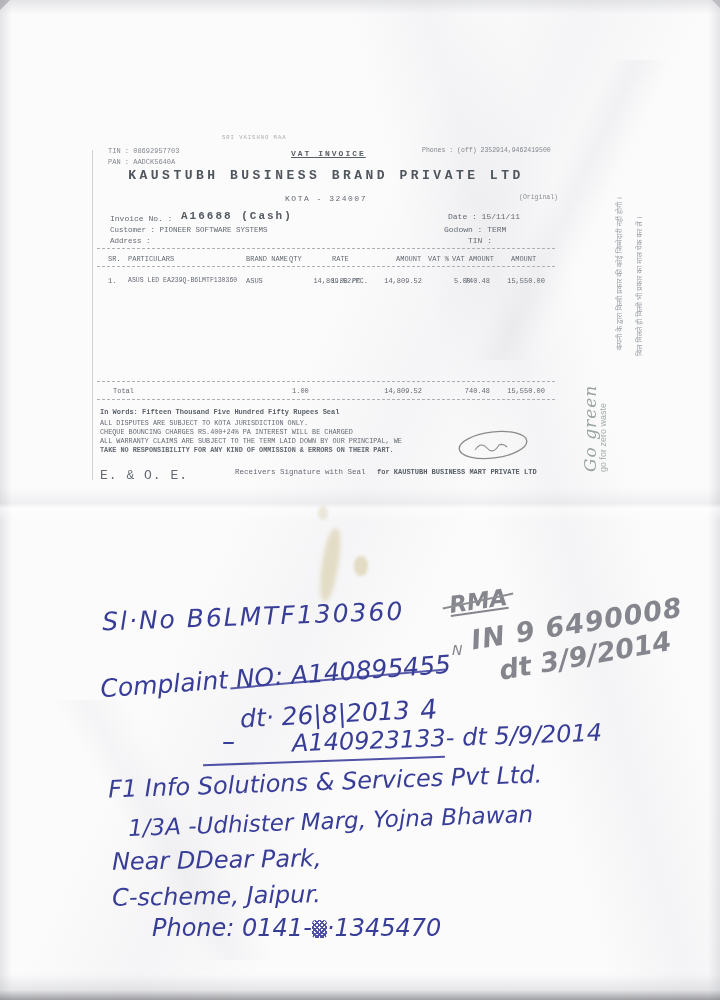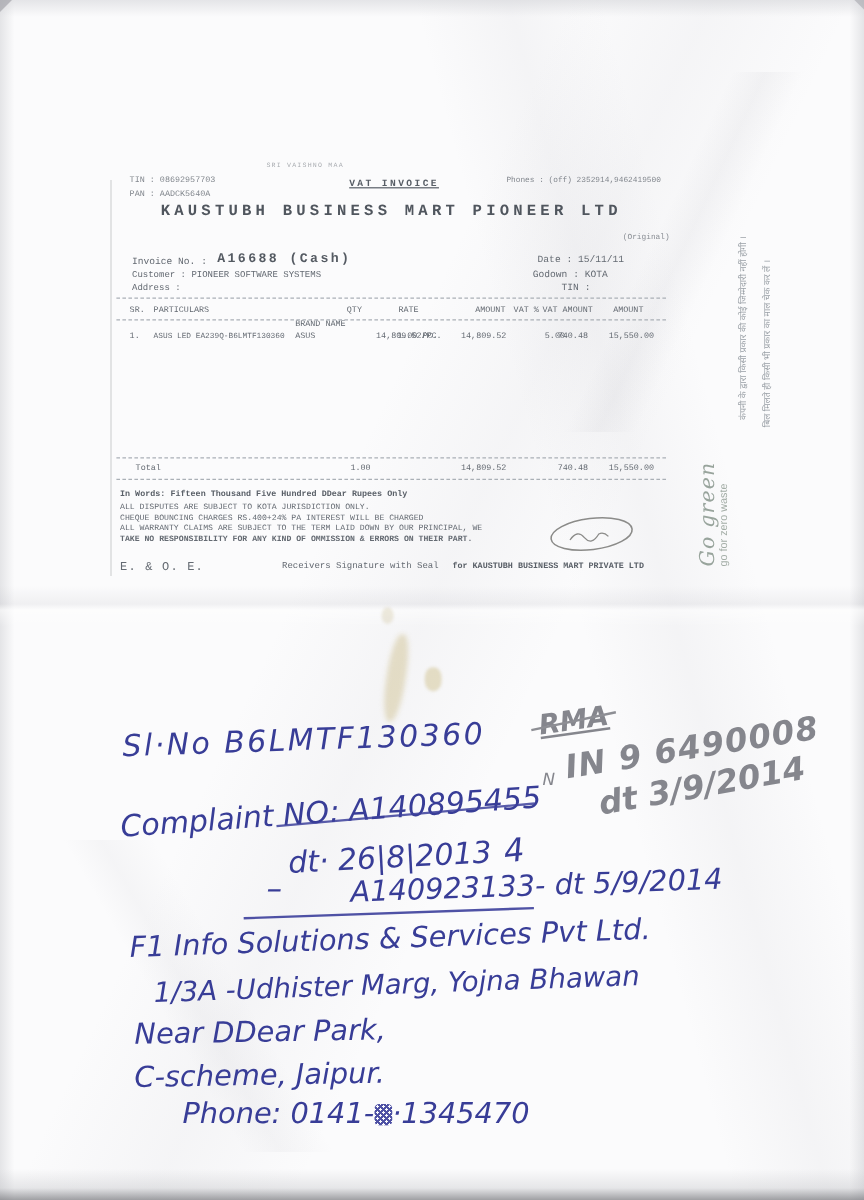--- a/index.html
+++ b/index.html
@@ -43,36 +43,37 @@
   <div class="abs stain3"></div>
   <div class="abs vline"></div>
 
   <div class="abs mono" style="left:222px;top:134px;font-size:5.5px;opacity:.55;letter-spacing:1px;">SRI VAISHNO MAA</div>
 
   <div class="abs mono" style="left:108px;top:147px;font-size:7px;opacity:.8;">TIN : 08692957703</div>
   <div class="abs mono" style="left:291px;top:149px;font-size:8px;font-weight:bold;letter-spacing:2px;text-decoration:underline;color:#585e66;">VAT INVOICE</div>
   <div class="abs mono" style="left:422px;top:147px;font-size:6.5px;opacity:.8;">Phones : (off) 2352914,9462419500</div>
   <div class="abs mono" style="left:108px;top:158px;font-size:7px;opacity:.8;">PAN : AADCK5640A</div>
 
-  <div class="abs mono" style="left:97px;top:168px;width:458px;text-align:center;font-size:13px;font-weight:bold;letter-spacing:3.5px;color:#50565e;">KAUSTUBH BUSINESS MART PIONEER LTD</div>
+  <div class="abs mono" style="left:97px;top:168px;width:458px;text-align:center;font-size:13px;font-weight:bold;letter-spacing:3.5px;color:#50565e;">KAUSTUBH BUSINESS BRAND PRIVATE LTD</div>
+  <div class="abs mono" style="left:97px;top:194px;width:458px;text-align:center;font-size:8px;letter-spacing:1.5px;">KOTA - 324007</div>
   <div class="abs mono" style="left:519px;top:194px;font-size:6.5px;opacity:.75;">(Original)</div>
 
   <div class="abs mono" style="left:110px;top:214px;font-size:8px;">Invoice No. :</div>
   <div class="abs mono" style="left:181px;top:210px;font-size:11px;font-weight:bold;letter-spacing:2px;color:#545a62;">A16688 (Cash)</div>
   <div class="abs mono" style="left:448px;top:212px;font-size:8px;">Date : 15/11/11</div>
   <div class="abs mono" style="left:110px;top:226px;font-size:7.5px;">Customer  : PIONEER SOFTWARE SYSTEMS</div>
-  <div class="abs mono" style="left:444px;top:225px;font-size:8px;">Godown : KOTA</div>
+  <div class="abs mono" style="left:444px;top:225px;font-size:8px;">Godown : TERM</div>
   <div class="abs mono" style="left:110px;top:237px;font-size:7.5px;">Address   :</div>
   <div class="abs mono" style="left:468px;top:236px;font-size:8px;">TIN :</div>
 
   <div class="abs dash" style="left:97px;top:248px;width:458px;"></div>
 
   <div class="abs mono" style="left:108px;top:255px;font-size:7px;">SR.</div>
   <div class="abs mono" style="left:128px;top:255px;font-size:7px;">PARTICULARS</div>
-  <div class="abs mono" style="left:246px;top:267px;font-size:7px;">BRAND NAME</div>
+  <div class="abs mono" style="left:246px;top:255px;font-size:7px;">BRAND NAME</div>
   <div class="abs mono" style="left:289px;top:255px;font-size:7px;">QTY</div>
   <div class="abs mono" style="left:332px;top:255px;font-size:7px;">RATE</div>
   <div class="abs mono" style="left:396px;top:255px;font-size:7px;">AMOUNT</div>
   <div class="abs mono" style="left:428px;top:255px;font-size:7px;">VAT %</div>
   <div class="abs mono" style="left:452px;top:255px;font-size:7px;">VAT AMOUNT</div>
   <div class="abs mono" style="left:511px;top:255px;font-size:7px;">AMOUNT</div>
 
   <div class="abs dash" style="left:97px;top:266px;width:458px;"></div>
 
   <div class="abs mono" style="left:108px;top:277px;font-size:7px;">1.</div>
@@ -88,32 +89,32 @@
   <div class="abs dash" style="left:97px;top:381px;width:458px;"></div>
 
   <div class="abs mono" style="left:113px;top:387px;font-size:7px;">Total</div>
   <div class="abs mono" style="left:292px;top:387px;font-size:7px;">1.00</div>
   <div class="abs mono" style="left:378px;top:387px;width:44px;text-align:right;font-size:7px;">14,809.52</div>
   <div class="abs mono" style="left:460px;top:387px;width:30px;text-align:right;font-size:7px;">740.48</div>
   <div class="abs mono" style="left:503px;top:387px;width:42px;text-align:right;font-size:7px;">15,550.00</div>
 
   <div class="abs dash" style="left:97px;top:399px;width:458px;"></div>
 
-  <div class="abs mono" style="left:100px;top:408px;font-size:7px;font-weight:bold;color:#5a6068;">In Words: Fifteen Thousand Five Hundred DDear Rupees Only</div>
+  <div class="abs mono" style="left:100px;top:408px;font-size:7px;font-weight:bold;color:#5a6068;">In Words: Fifteen Thousand Five Hundred Fifty Rupees Seal</div>
   <div class="abs mono" style="left:100px;top:419px;font-size:6.8px;">ALL DISPUTES ARE SUBJECT TO KOTA JURISDICTION ONLY.</div>
   <div class="abs mono" style="left:100px;top:428px;font-size:6.8px;">CHEQUE BOUNCING CHARGES RS.400+24% PA INTEREST WILL BE CHARGED</div>
   <div class="abs mono" style="left:100px;top:437px;font-size:6.8px;text-align:right;">ALL WARRANTY CLAIMS ARE SUBJECT TO THE TERM LAID DOWN BY OUR PRINCIPAL, WE</div>
   <div class="abs mono" style="left:100px;top:446px;font-size:6.8px;font-weight:bold;">TAKE NO RESPONSIBILITY FOR ANY KIND OF OMMISSION &amp; ERRORS ON THEIR PART.</div>
 
   <svg class="abs" style="left:455px;top:424px;" width="76" height="42" viewBox="0 0 76 42">
     <ellipse cx="38" cy="21" rx="34" ry="13" fill="none" stroke="#8b8b89" stroke-width="1.3" transform="rotate(-7 38 21)"></ellipse>
     <path d="M20 26 q6 -9 12 -2 t12 -3 q4 -2 8 2" fill="none" stroke="#8b8b89" stroke-width="1.1"></path>
   </svg>
 
-  <div class="abs mono" style="left:100px;top:468px;font-size:10px;letter-spacing:1px;font-family:Liberation Mono, monospace;">E. &amp; O. E.</div>
+  <div class="abs mono" style="left:100px;top:468px;font-size:13px;letter-spacing:1px;font-family:Liberation Mono, monospace;">E. &amp; O. E.</div>
   <div class="abs mono" style="left:235px;top:468px;font-size:7.5px;">Receivers Signature with Seal</div>
   <div class="abs mono" style="left:377px;top:468px;font-size:7px;font-weight:bold;color:#5a6068;">for KAUSTUBH BUSINESS MART PRIVATE LTD</div>
 
   <div class="abs" style="left:634px;top:356px;width:300px;transform:rotate(-90deg);transform-origin:left top;font-size:7.5px;color:#9aa0a6;white-space:nowrap;">बिल मिलते ही किसी भी प्रकार का माल चेक कर लें ।</div>
   <div class="abs" style="left:614px;top:350px;width:300px;transform:rotate(-90deg);transform-origin:left top;font-size:7.5px;color:#9aa0a6;white-space:nowrap;">कंपनी के द्वारा किसी प्रकार की कोई जिम्मेदारी नहीं होगी ।</div>
 
   <div class="abs" style="left:580px;top:472px;transform:rotate(-90deg);transform-origin:left top;white-space:nowrap;">
     <div style="font-family:'DejaVu Serif',serif;font-style:italic;font-size:17px;color:#98a49c;letter-spacing:1px;">Go green</div>
     <div style="font-size:9px;color:#a3ada6;margin-top:-2px;">go for zero waste</div>
   </div>

